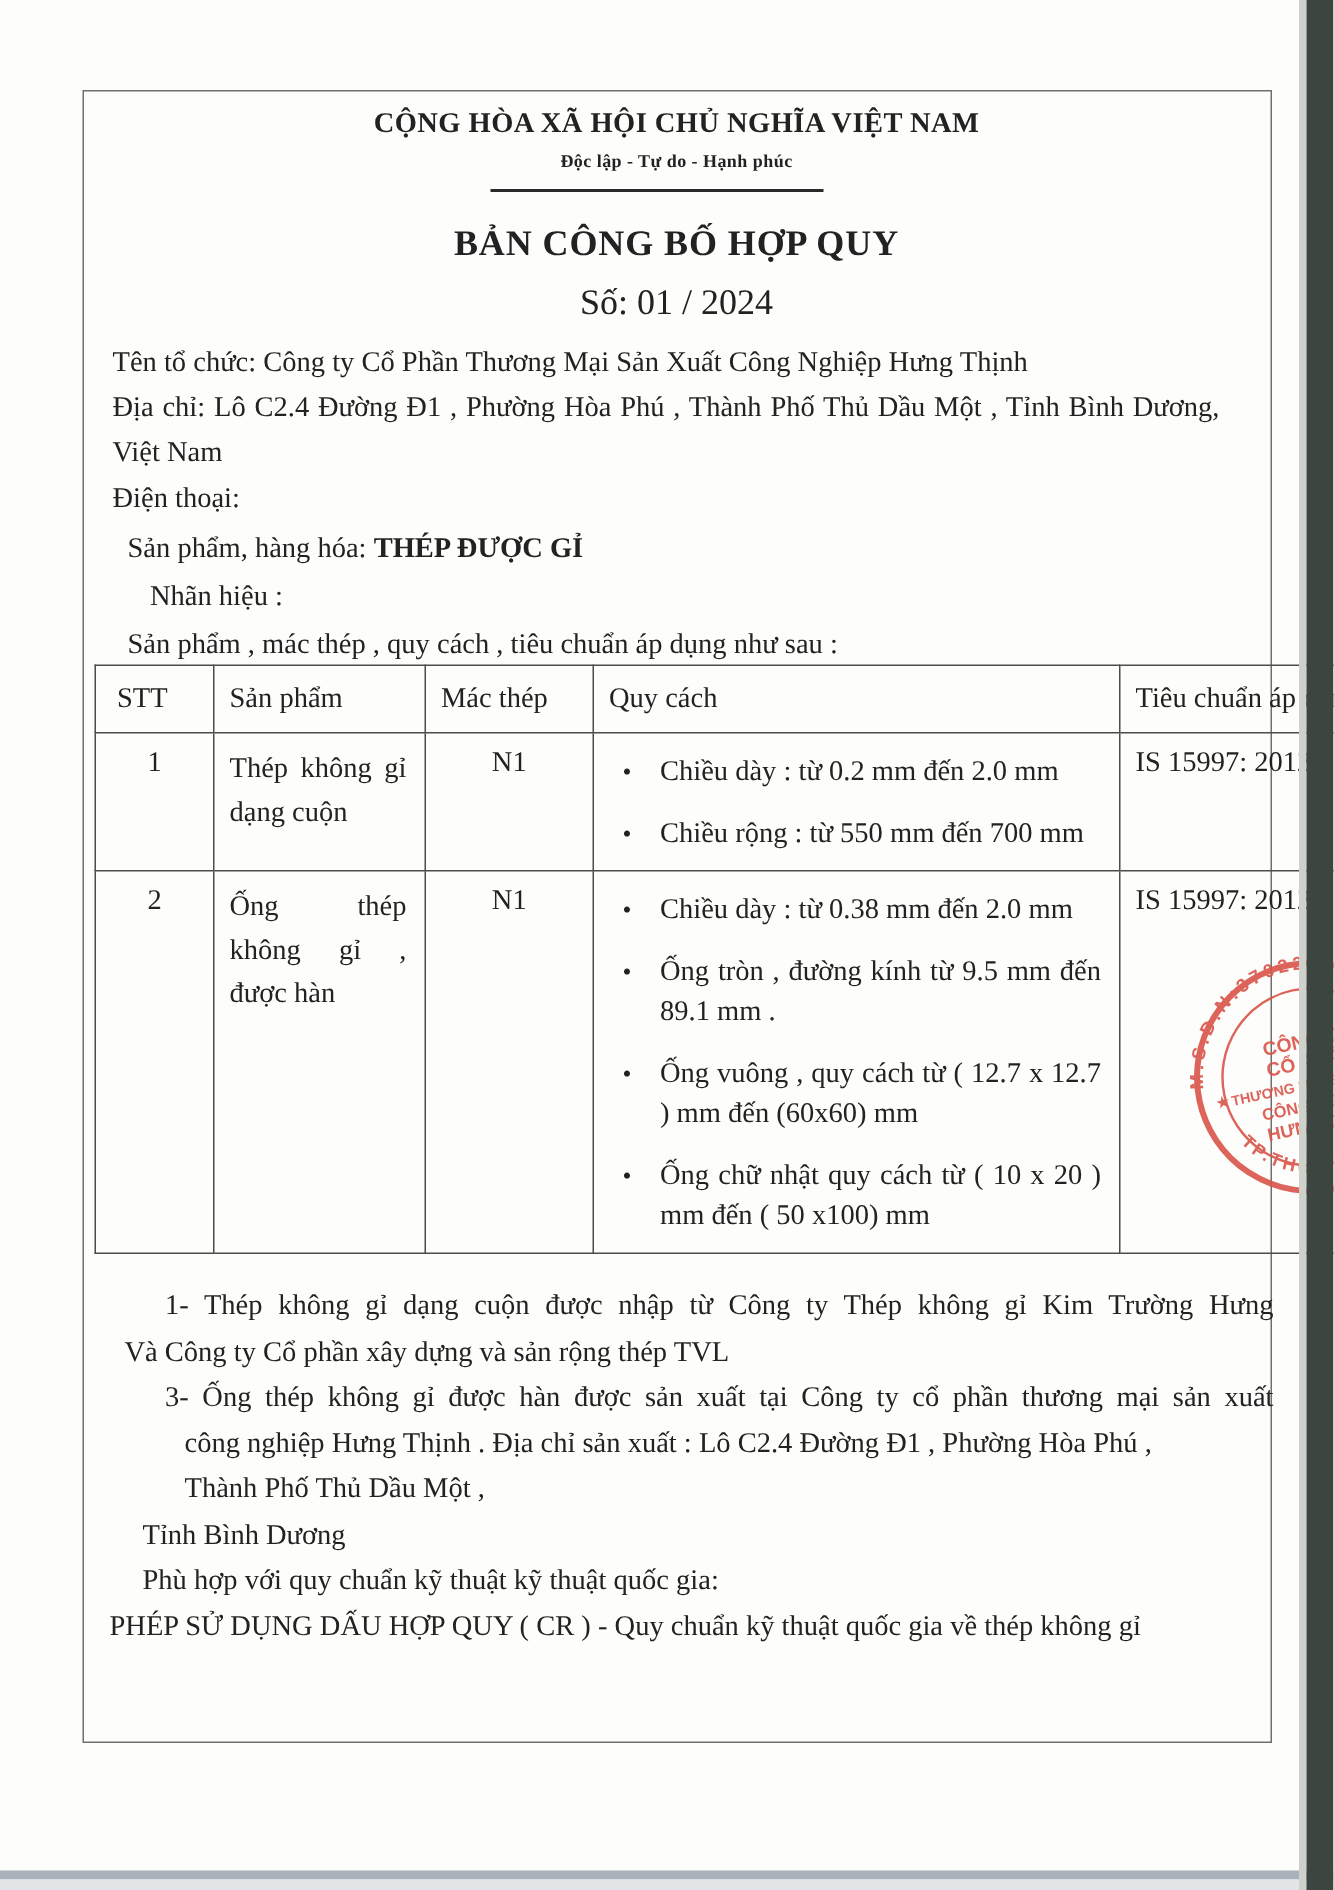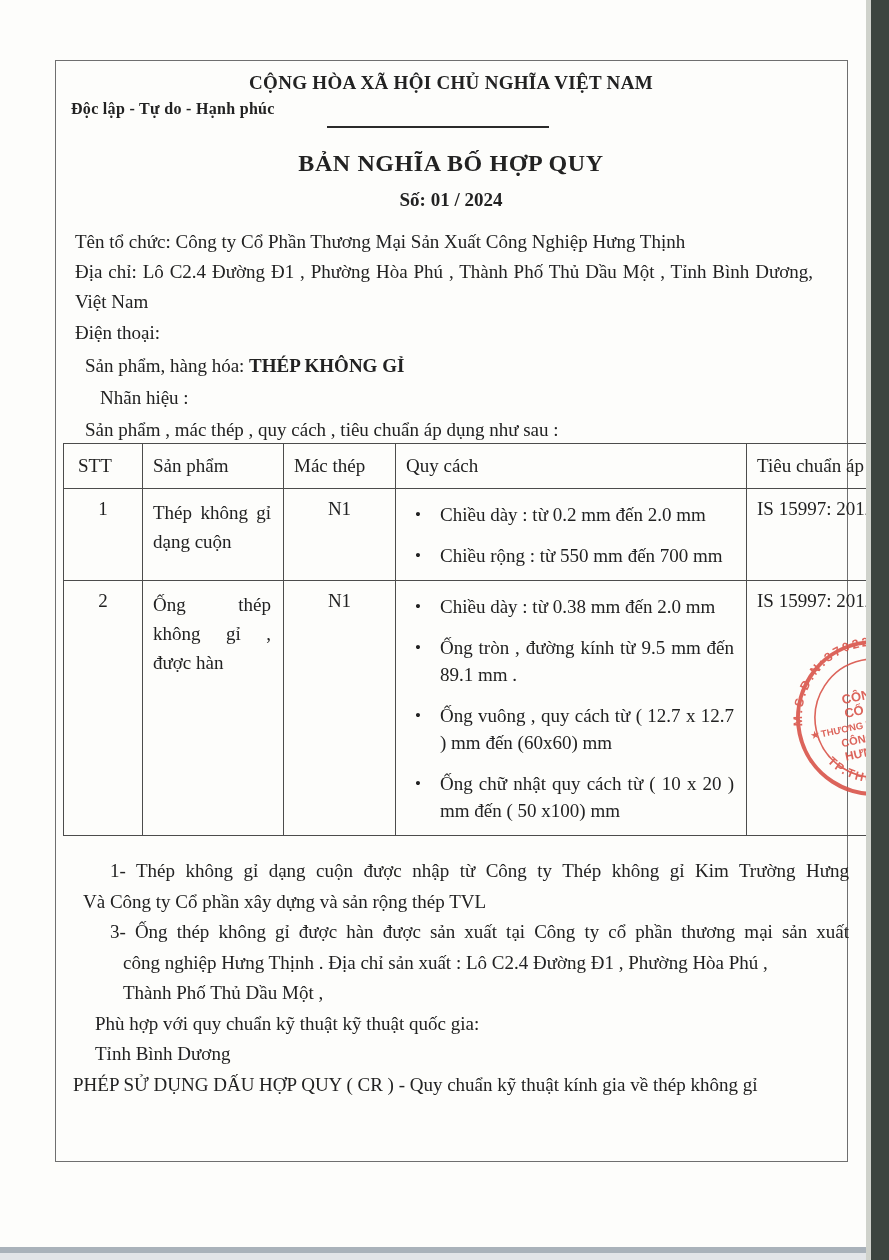--- a/index.html
+++ b/index.html
@@ -13,24 +13,24 @@
   .abs{position:absolute;}
   
   .edge-right{left:871px;top:0;width:18px;height:1260px;background:#3c453f;z-index:10;}
   .edge-right-soft{left:866px;top:0;width:5px;height:1260px;background:#cfd2cb;z-index:10;}
   .edge-bottom{left:0;top:1247px;width:889px;height:6px;background:#a9b2ba;z-index:9;}
   .edge-bottom2{left:0;top:1253px;width:889px;height:7px;background:#e2e5e8;z-index:9;}
   .page-border{left:55px;top:60px;width:791px;height:1100px;border:1px solid #6f6f6f;z-index:1;}
 
   
   .nat-title{left:56px;top:72px;width:790px;text-align:center;font-size:19px;font-weight:bold;letter-spacing:.3px;}
-  .motto{left:71px;top:100px;width:790px;font-size:16px;font-weight:bold;letter-spacing:.3px;}
+  .motto{left:56px;top:100px;width:790px;text-align:center;font-size:12px;font-weight:bold;letter-spacing:.3px;}
   .motto-underline{left:327px;top:126px;width:222px;height:2px;background:#2a2a2a;}
   .doc-title{left:56px;top:150px;width:790px;text-align:center;font-size:24px;font-weight:bold;letter-spacing:.6px;}
-  .doc-number{left:56px;top:189px;width:790px;text-align:center;font-size:19px;font-weight:bold;}
+  .doc-number{left:56px;top:189px;width:790px;text-align:center;font-size:24px;}
 
   
   .line{font-size:19px;line-height:30px;white-space:nowrap;}
   .wrapline{font-size:19px;line-height:30px;}
   .org{left:75px;top:227px;width:760px;}
   .addr{left:75px;top:257px;width:738px;text-align:justify;}
   .phone{left:75px;top:318px;}
   .product{left:85px;top:351px;}
   .brand{left:100px;top:383px;}
   .intro{left:85px;top:415px;}
@@ -70,27 +70,27 @@
   .stamp text{font-family:"Liberation Sans","DejaVu Sans",sans-serif;font-weight:bold;}
 </style>
 </head>
 <body>
 
 <div class="abs page-border"></div>
 
 <div class="abs nat-title">CỘNG HÒA XÃ HỘI CHỦ NGHĨA VIỆT NAM</div>
 <div class="abs motto">Độc lập - Tự do - Hạnh phúc</div>
 <div class="abs motto-underline"></div>
-<div class="abs doc-title">BẢN NGHĨA BỐ HỢP QUY</div>
+<div class="abs doc-title">BẢN CÔNG BỐ HỢP QUY</div>
 <div class="abs doc-number">Số: 01 / 2024</div>
 
 <div class="abs line org">Tên tổ chức: Công ty Cổ Phần Thương Mại Sản Xuất Công Nghiệp Hưng Thịnh</div>
 <div class="abs wrapline addr">Địa chỉ: Lô C2.4 Đường Đ1 , Phường Hòa Phú , Thành Phố Thủ Dầu Một , Tỉnh Bình Dương, Việt Nam</div>
 <div class="abs line phone">Điện thoại:</div>
-<div class="abs line product"><span>Sản phẩm, hàng hóa: </span><b class="strong">THÉP KHÔNG GỈ</b></div>
+<div class="abs line product"><span>Sản phẩm, hàng hóa: </span><b class="strong">THÉP ĐƯỢC GỈ</b></div>
 <div class="abs line brand">Nhãn hiệu :</div>
 <div class="abs line intro">Sản phẩm , mác thép , quy cách , tiêu chuẩn áp dụng như sau :</div>
 
 <table class="abs doc-table">
   <thead>
     <tr>
       <th class="c-stt">STT</th>
       <th class="c-prod">Sản phẩm</th>
       <th class="c-grade">Mác thép</th>
       <th class="c-spec">Quy cách</th>
@@ -144,23 +144,23 @@
     </tr>
   </tbody>
 </table>
 
 <div class="abs notes">
   <div class="nline ind37 j">1- Thép không gỉ dạng cuộn được nhập từ Công ty Thép không gỉ Kim Trường Hưng</div>
   <div class="nline ind10">Và Công ty Cổ phần xây dựng và sản rộng thép TVL</div>
   <div class="nline ind37 j">3- Ống thép không gỉ được hàn được sản xuất tại Công ty cổ phần thương mại sản xuất</div>
   <div class="nline ind50">công nghiệp Hưng Thịnh . Địa chỉ sản xuất : Lô C2.4 Đường Đ1 , Phường Hòa Phú ,</div>
   <div class="nline ind50">Thành Phố Thủ Dầu Một ,</div>
+  <div class="nline ind22">Tỉnh Bình Dương</div>
   <div class="nline ind22">Phù hợp với quy chuẩn kỹ thuật kỹ thuật quốc gia:</div>
-  <div class="nline ind22">Tỉnh Bình Dương</div>
-  <div class="nline">PHÉP SỬ DỤNG DẤU HỢP QUY ( CR ) -  Quy chuẩn kỹ thuật kính gia về thép không gỉ</div>
+  <div class="nline">PHÉP SỬ DỤNG DẤU HỢP QUY ( CR ) -  Quy chuẩn kỹ thuật quốc gia về thép không gỉ</div>
 </div>
 
 <svg class="abs stamp" width="164" height="164" viewBox="0 0 164 164">
   <g transform="rotate(-12 82 82)" opacity="0.9">
     <defs>
       <path id="arcTop" d="M 10,82 A 72,72 0 0 1 154,82"></path>
       <path id="arcBot" d="M 20,100 A 66,66 0 0 0 146,100"></path>
     </defs>
     <circle cx="82" cy="82" r="76" fill="none" stroke="#d9544a" stroke-width="4"></circle>
     <circle cx="82" cy="82" r="59" fill="none" stroke="#d9544a" stroke-width="1.6"></circle>

